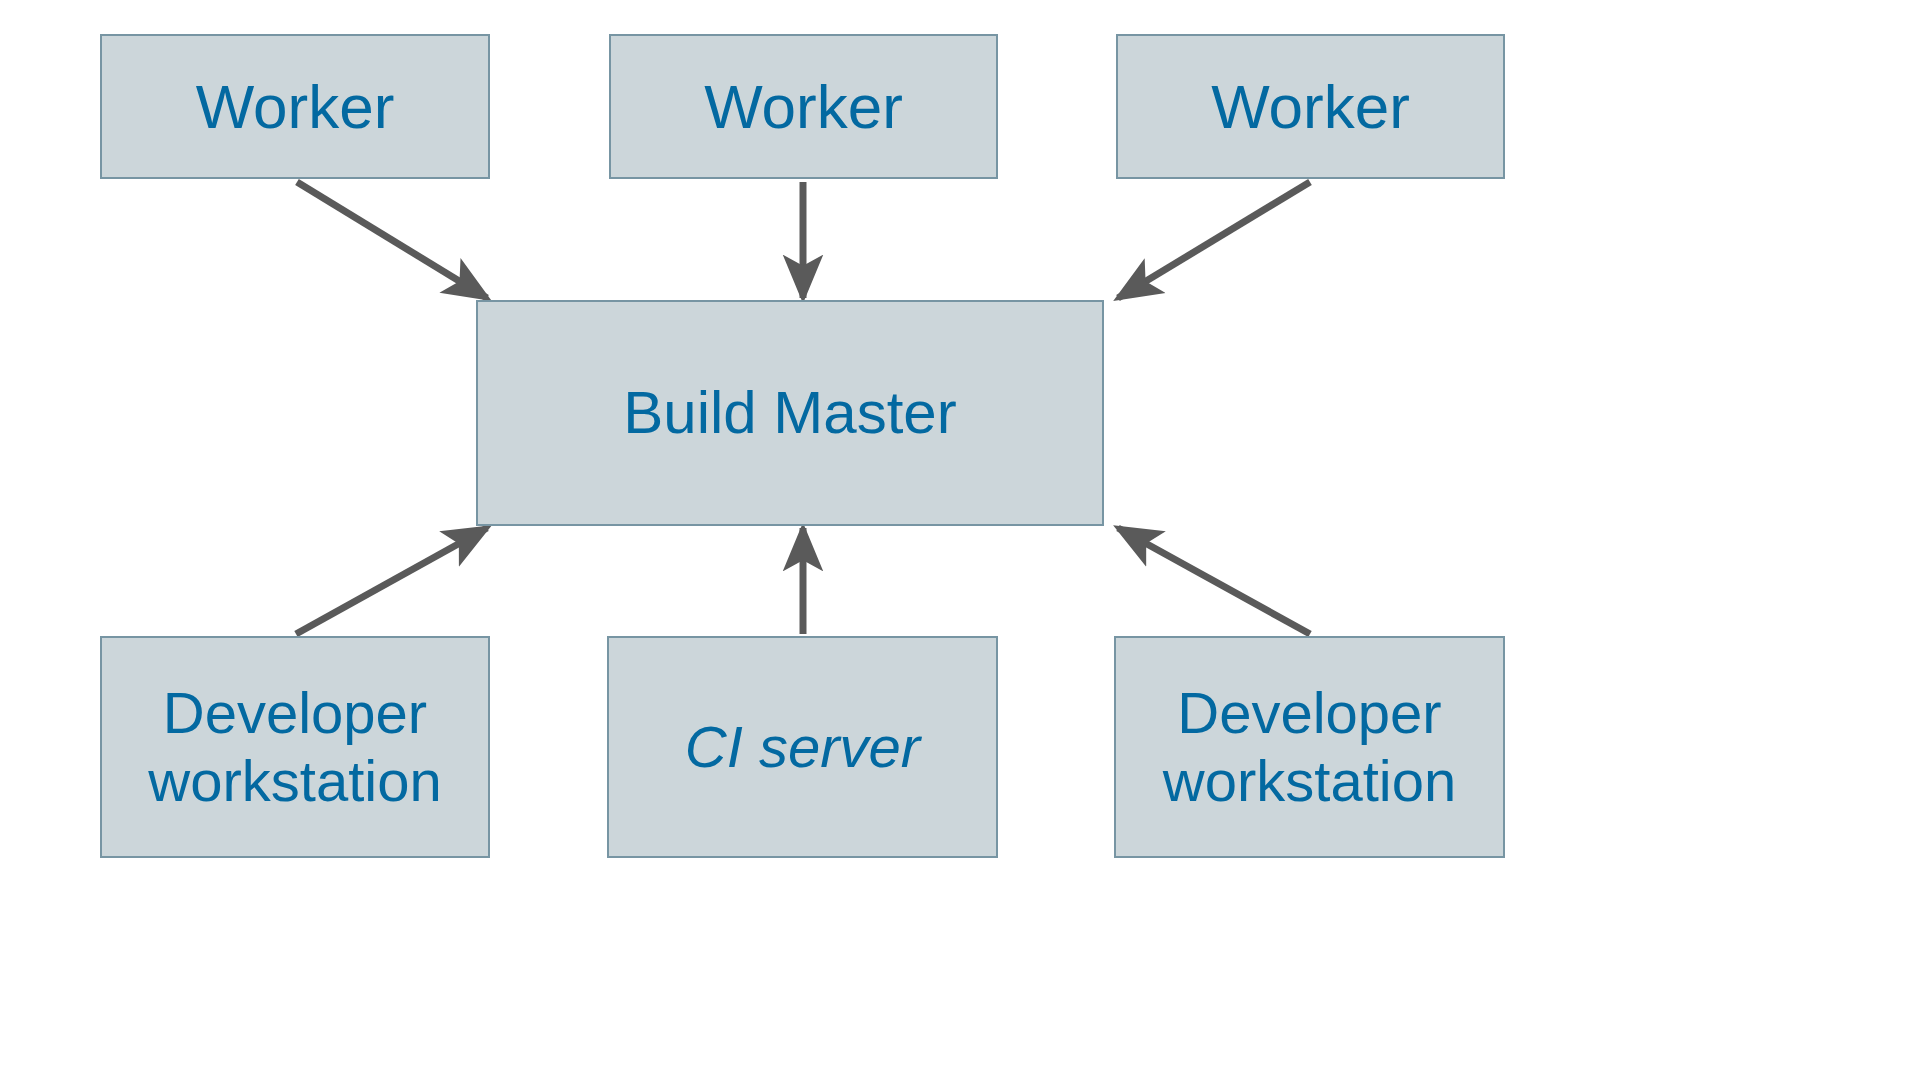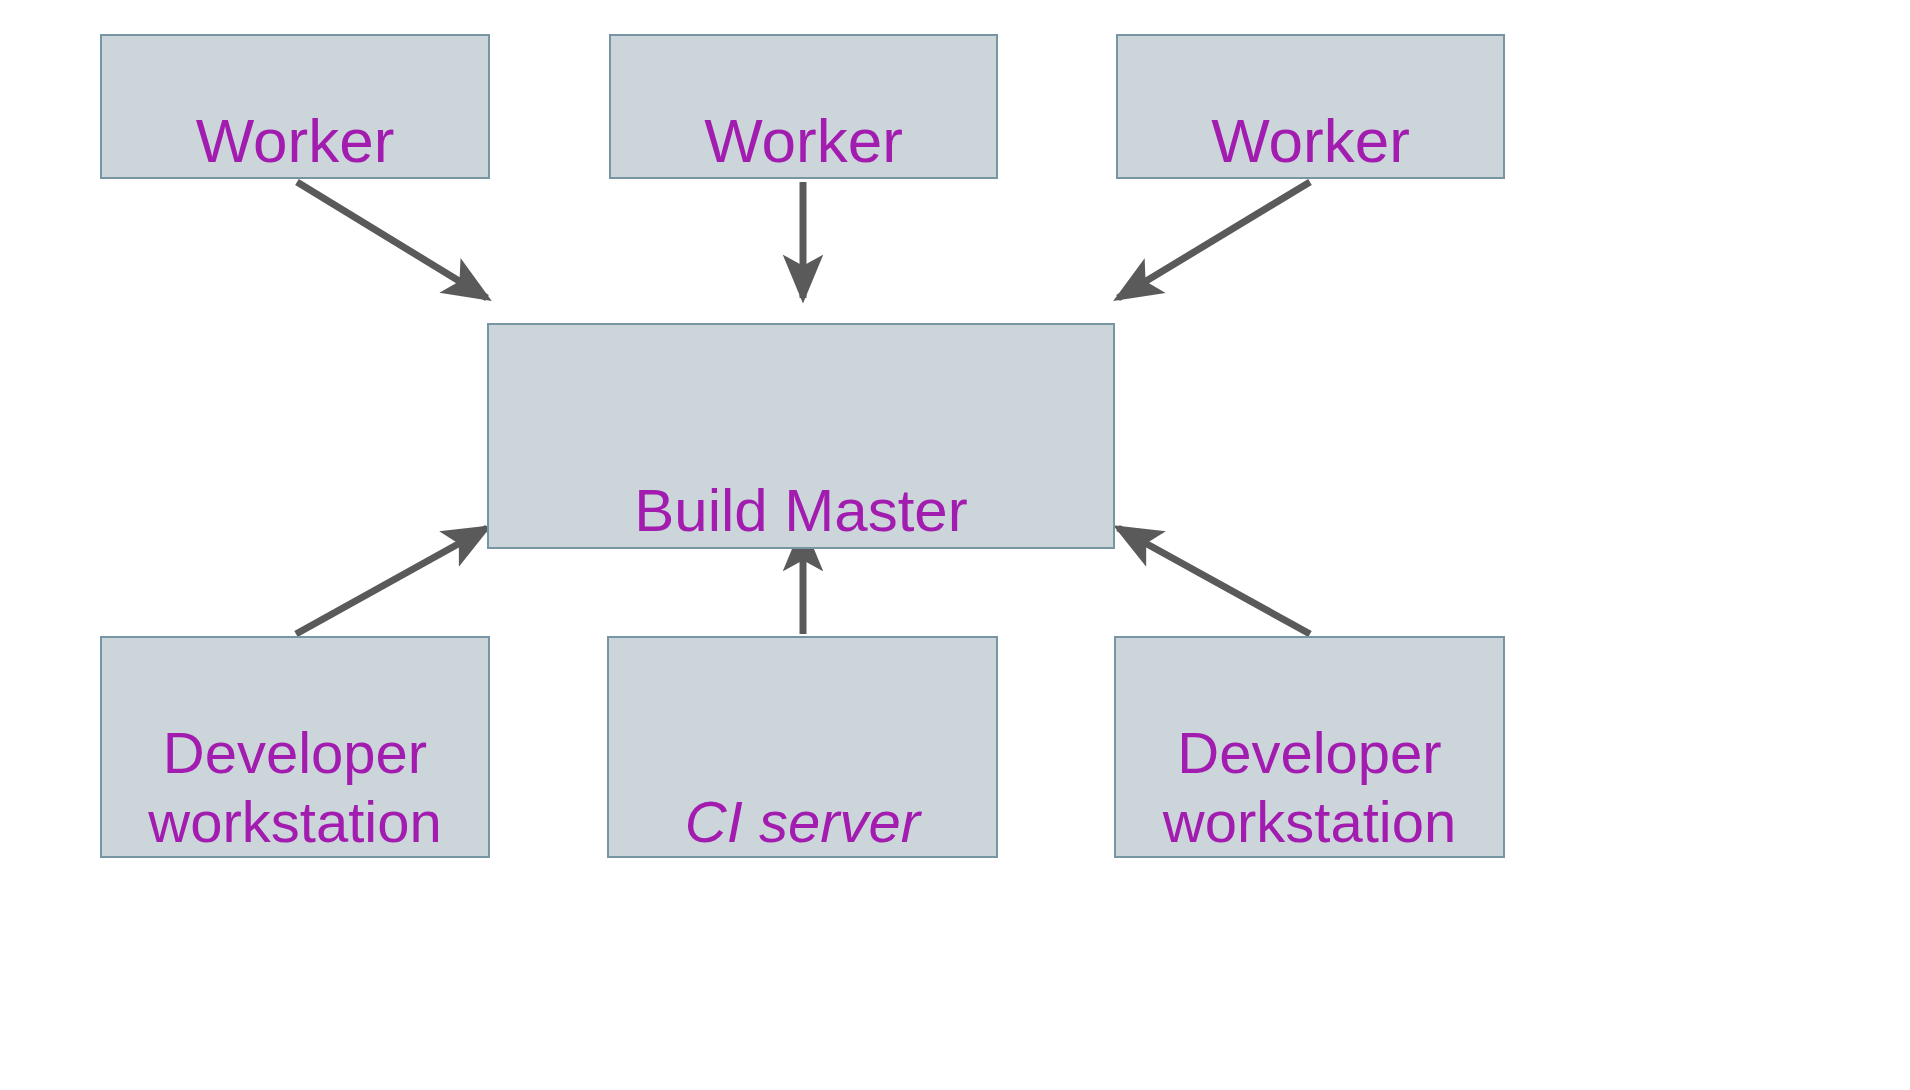--- a/index.html
+++ b/index.html
@@ -22,35 +22,35 @@
     width: 1910px;
     height: 1090px;
     pointer-events: none;
   }
   .node {
     position: absolute;
     box-sizing: border-box;
     background: #ccd6da;
     border: 2px solid #7795a3;
     display: flex;
-    align-items: flex-end;
+    align-items: center;
     justify-content: center;
     text-align: center;
-    color: #a21caf;
+    color: #0369a1;
     line-height: 1.18;
     white-space: pre-line;
   }
   .node-label {
     display: block;
     padding: 0 6px;
   }
   .n-worker1 { left: 100px;  top: 34px;  width: 390px; height: 145px; font-size: 62px; }
   .n-worker2 { left: 609px;  top: 34px;  width: 389px; height: 145px; font-size: 62px; }
   .n-worker3 { left: 1116px; top: 34px;  width: 389px; height: 145px; font-size: 62px; }
-  .n-master  { left: 487px;  top: 300px; width: 628px; height: 226px; font-size: 60px; margin-top: 23px; }
+  .n-master  { left: 476px;  top: 300px; width: 628px; height: 226px; font-size: 60px; }
   .n-devws1  { left: 100px;  top: 636px; width: 390px; height: 222px; font-size: 58px; }
   .n-ci      { left: 607px;  top: 636px; width: 391px; height: 222px; font-size: 58px; font-style: italic; }
   .n-devws2  { left: 1114px; top: 636px; width: 391px; height: 222px; font-size: 58px; }
 </style>
 </head>
 <body>
 
 <div id="canvas">
 
   <svg class="edges" viewBox="0 0 1910 1090" width="1910" height="1090" xmlns="http://www.w3.org/2000/svg">

